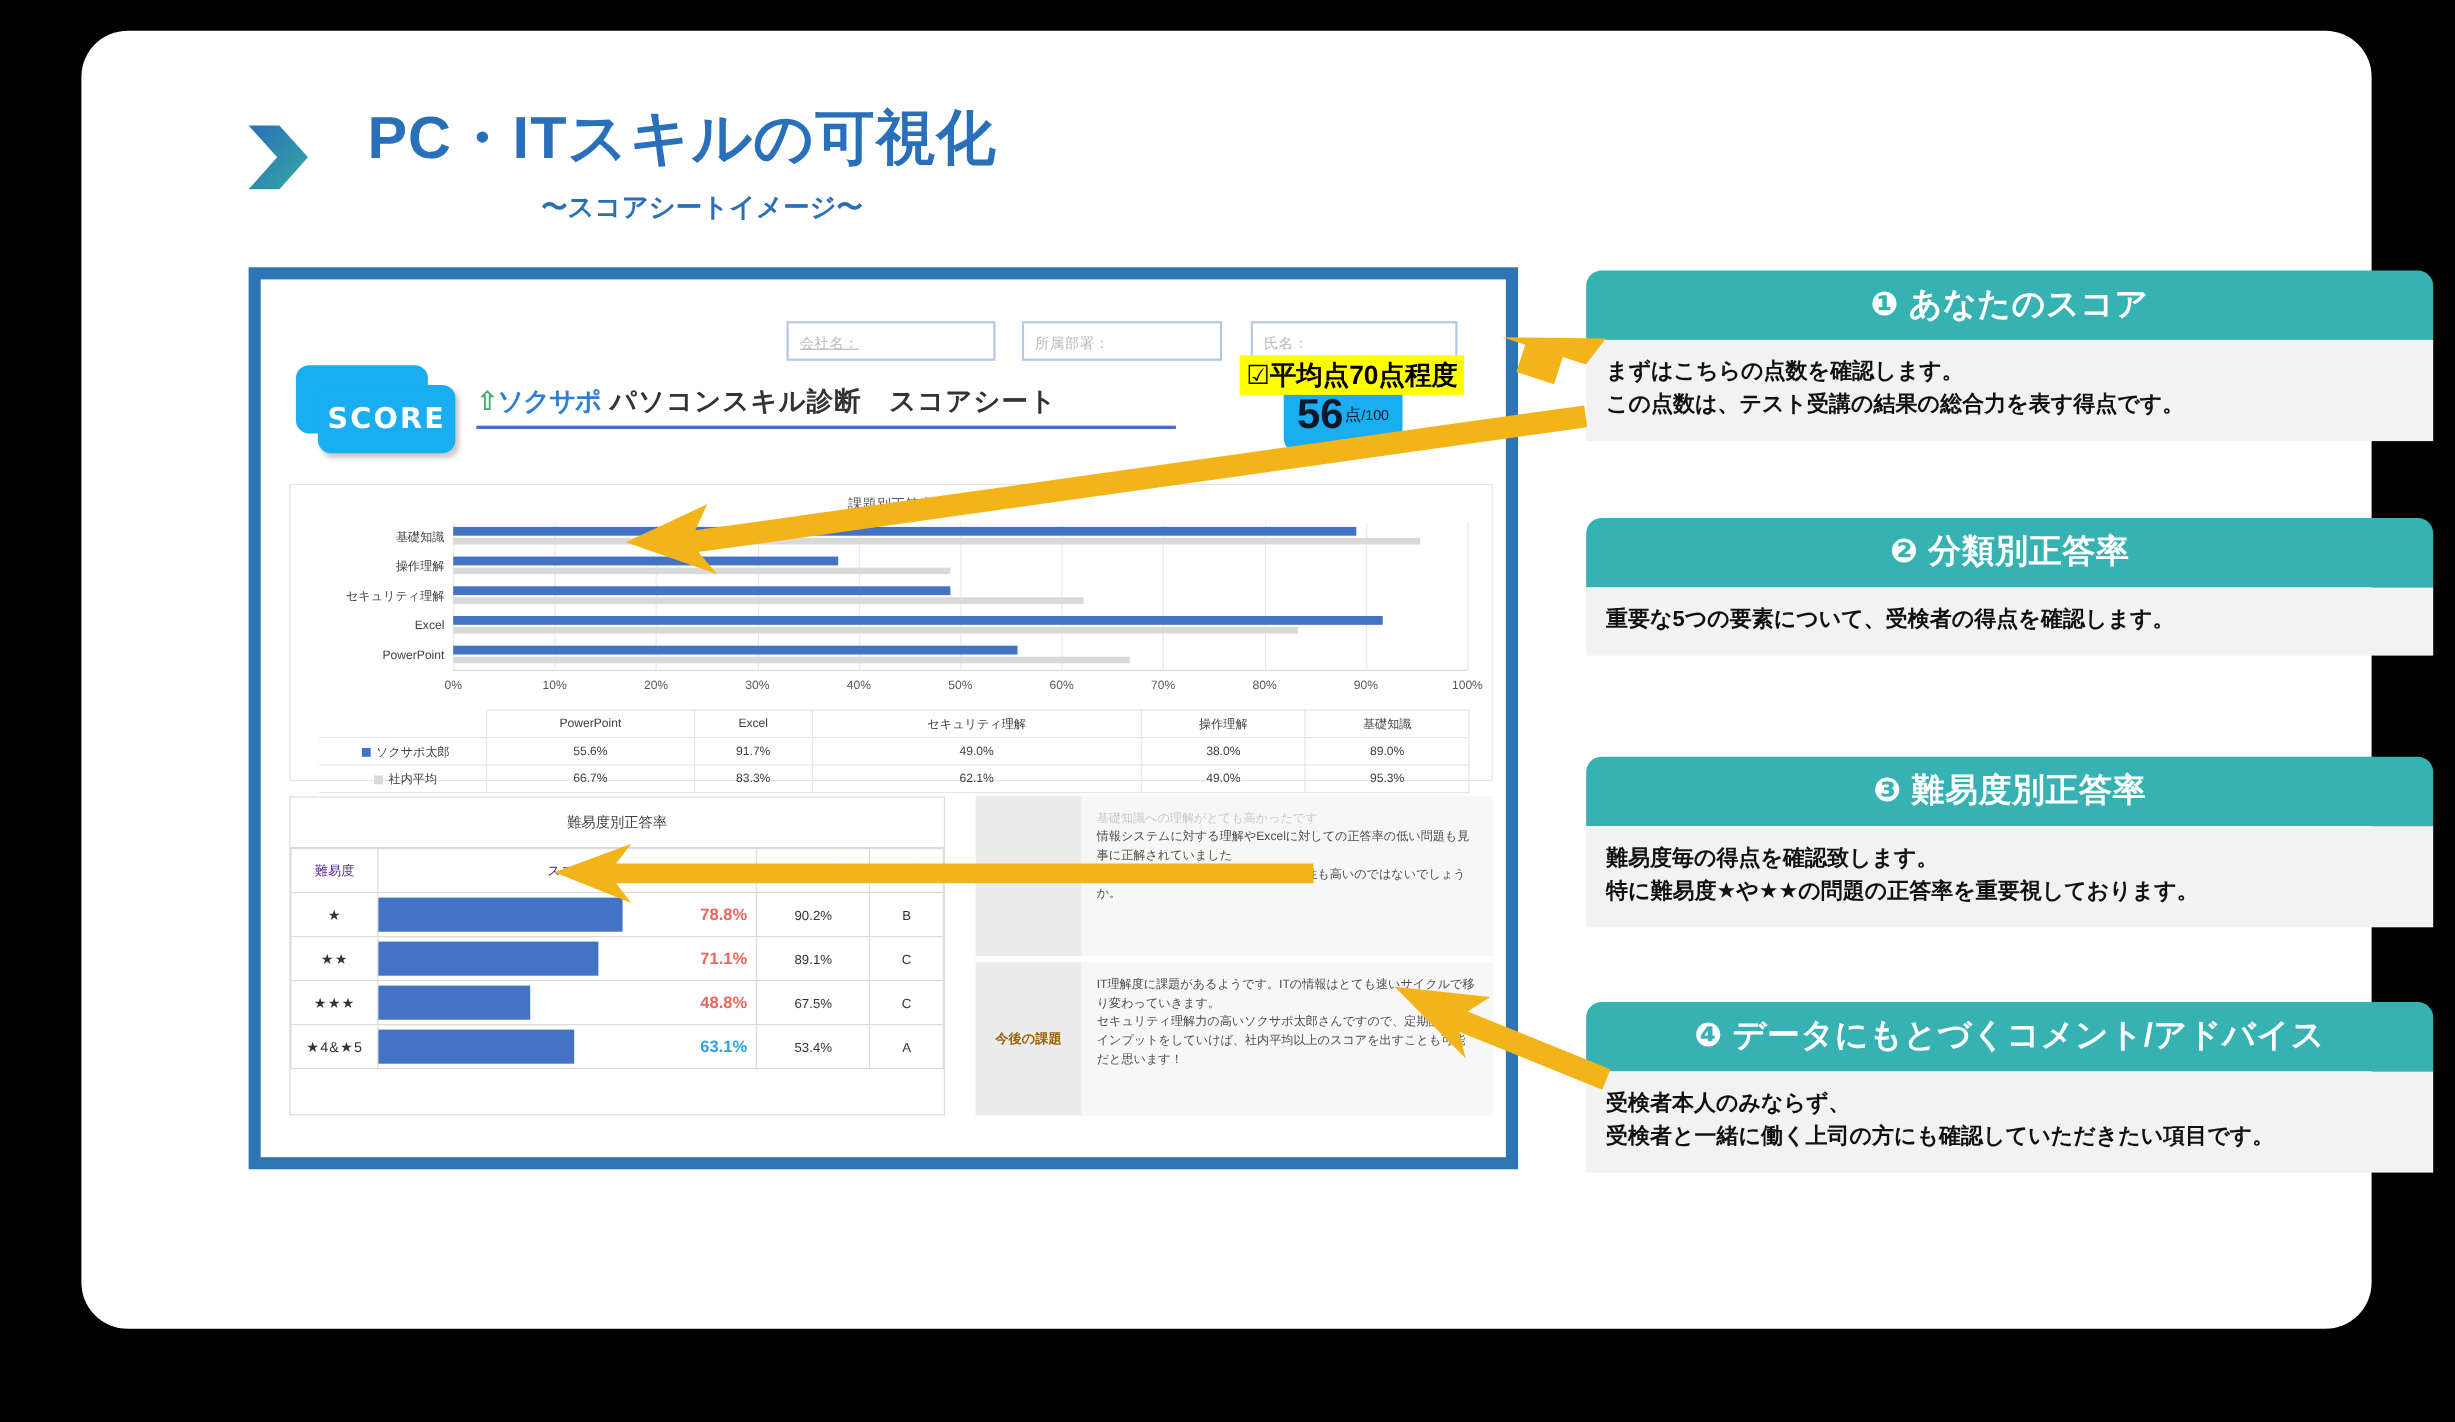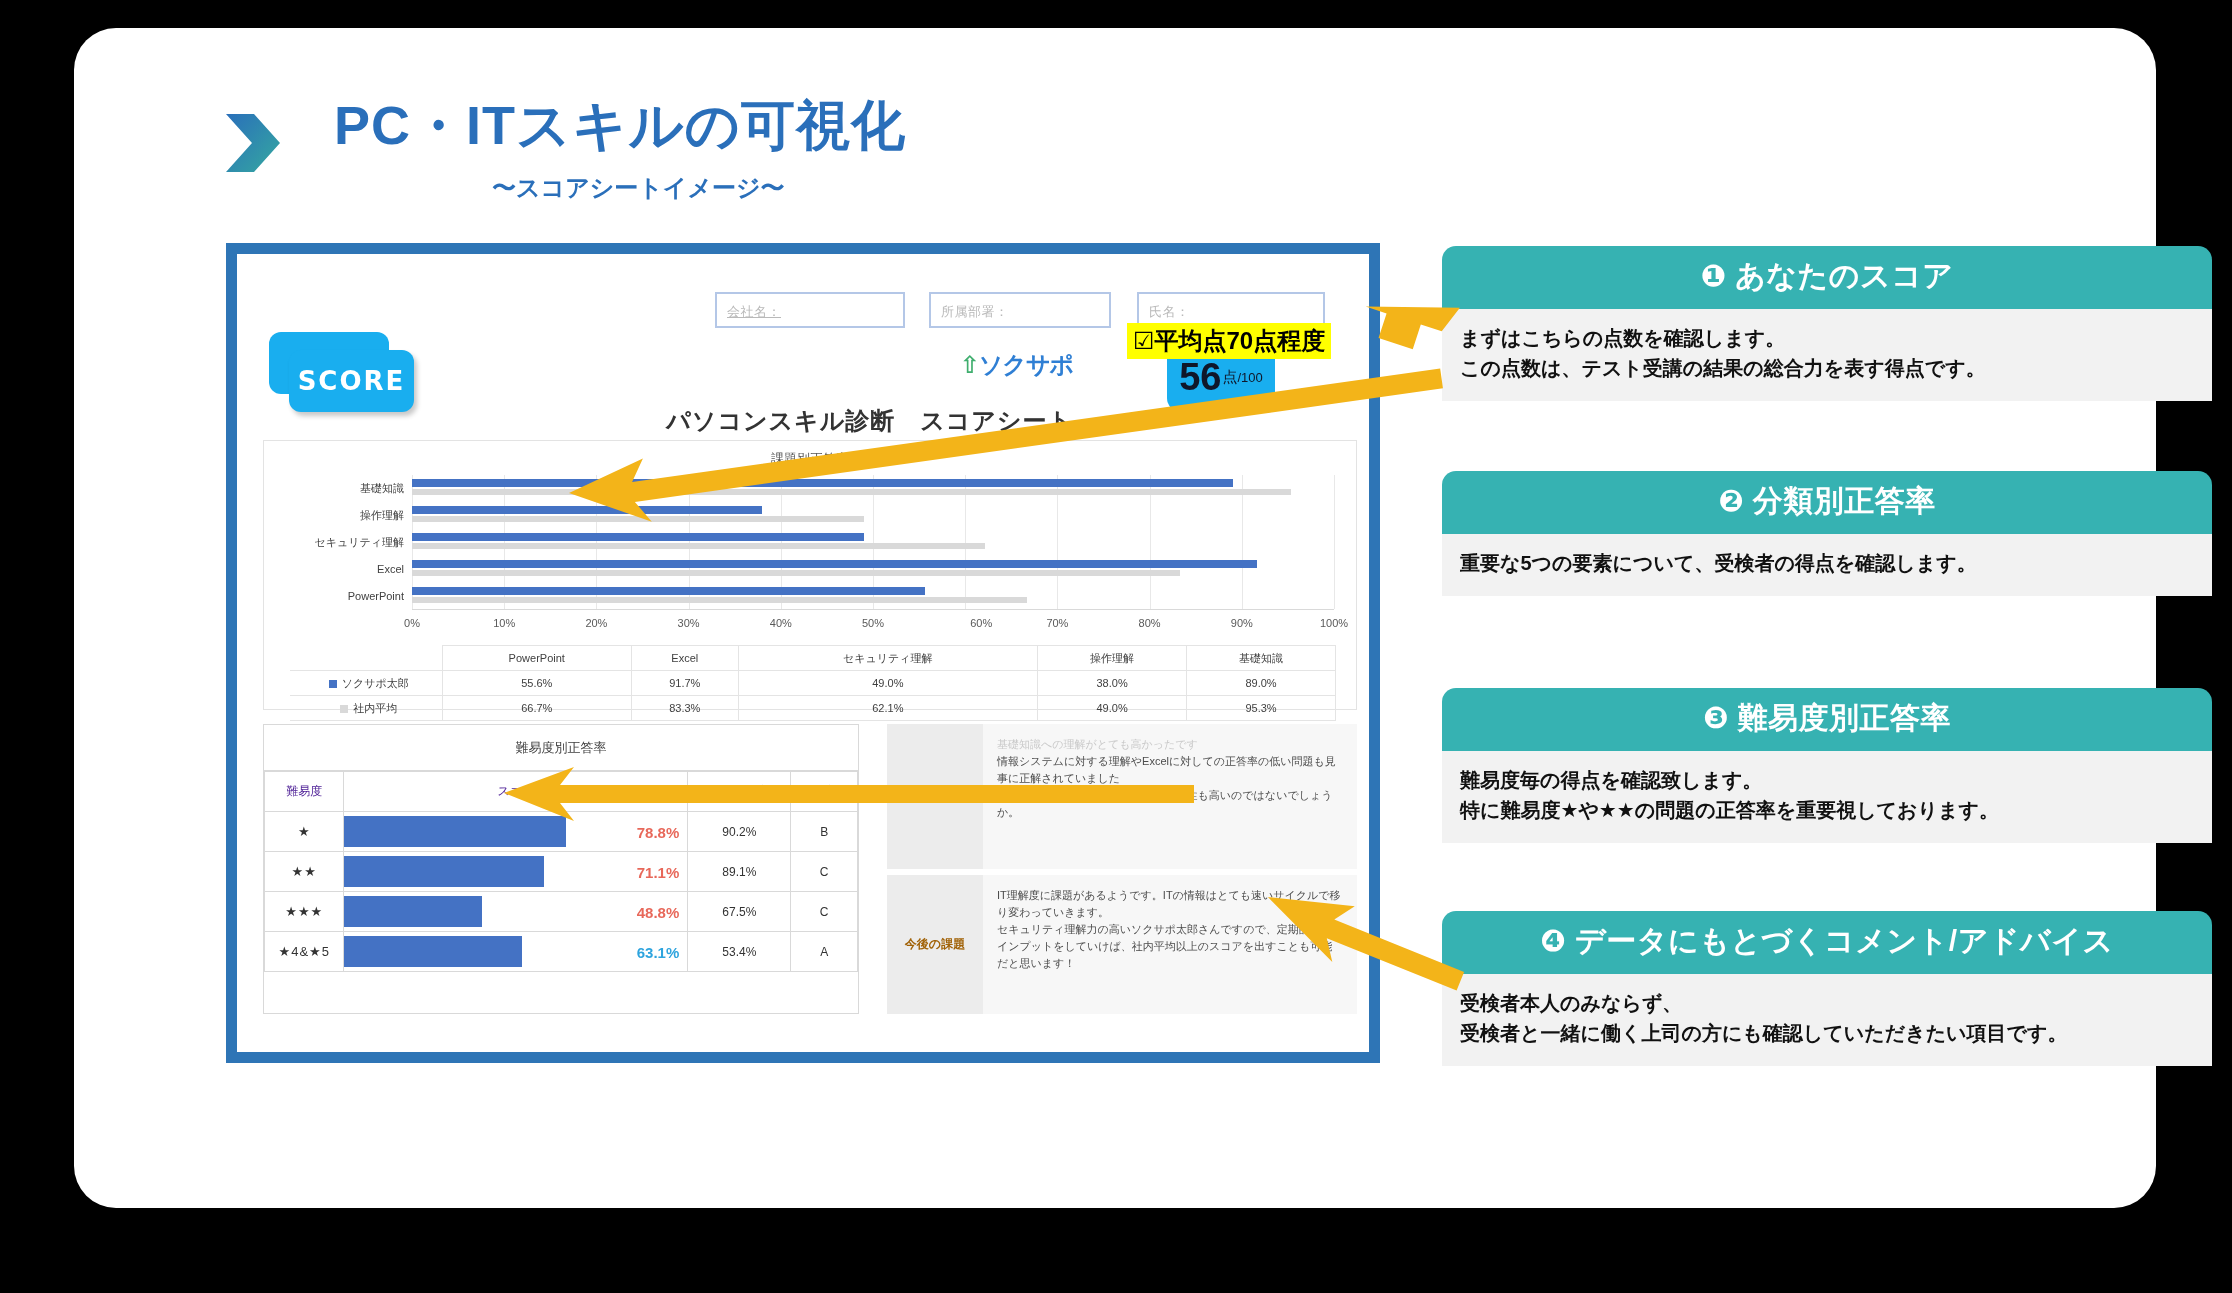--- a/index.html
+++ b/index.html
@@ -239,21 +239,21 @@
       <div class="yellow-note">☑平均点70点程度</div>
 
       <div class="logo-wrap">
         <div class="logo-back"></div>
         <div class="logo-front">
           <span>SCORE</span>
         </div>
       </div>
 
       <div class="sheet-title-wrap">
-        <div style="display:flex; align-items:flex-end; gap:24px;flex-direction:column;">
+        <div style="display:flex; align-items:flex-start; gap:8px;">
           <span class="brand">
             <span class="mark">⇧</span><span class="mark2">ソクサポ</span>
           </span>
           <span class="sheet-title">パソコンスキル診断　スコアシート</span>
         </div>
         <div class="sheet-title-rule"></div>
       </div>
 
       <div class="score-badge">
         <span class="num">56</span>
@@ -293,21 +293,21 @@
             <div class="bar-main" style="top: calc(90% - 9px); width: 55.6%;"></div>
             <div class="bar-avg" style="top: calc(90% + 1px); width: 66.7%;"></div>
           </div>
         <div class="axis-row" id="axis">
             <div class="tick" style="left: 0%;">0%</div>
             <div class="tick" style="left: 10%;">10%</div>
             <div class="tick" style="left: 20%;">20%</div>
             <div class="tick" style="left: 30%;">30%</div>
             <div class="tick" style="left: 40%;">40%</div>
             <div class="tick" style="left: 50%;">50%</div>
-            <div class="tick" style="left: 60%; margin-left: 16px;">60%</div>
+            <div class="tick" style="left: 60%;">60%</div>
             <div class="tick" style="left: 70%;">70%</div>
             <div class="tick" style="left: 80%;">80%</div>
             <div class="tick" style="left: 90%;">90%</div>
             <div class="tick" style="left: 100%;">100%</div>
           </div>
 
         <table class="legend-table">
           <thead>
               <tr id="lt-head">
                 <th class="blank"></th>

